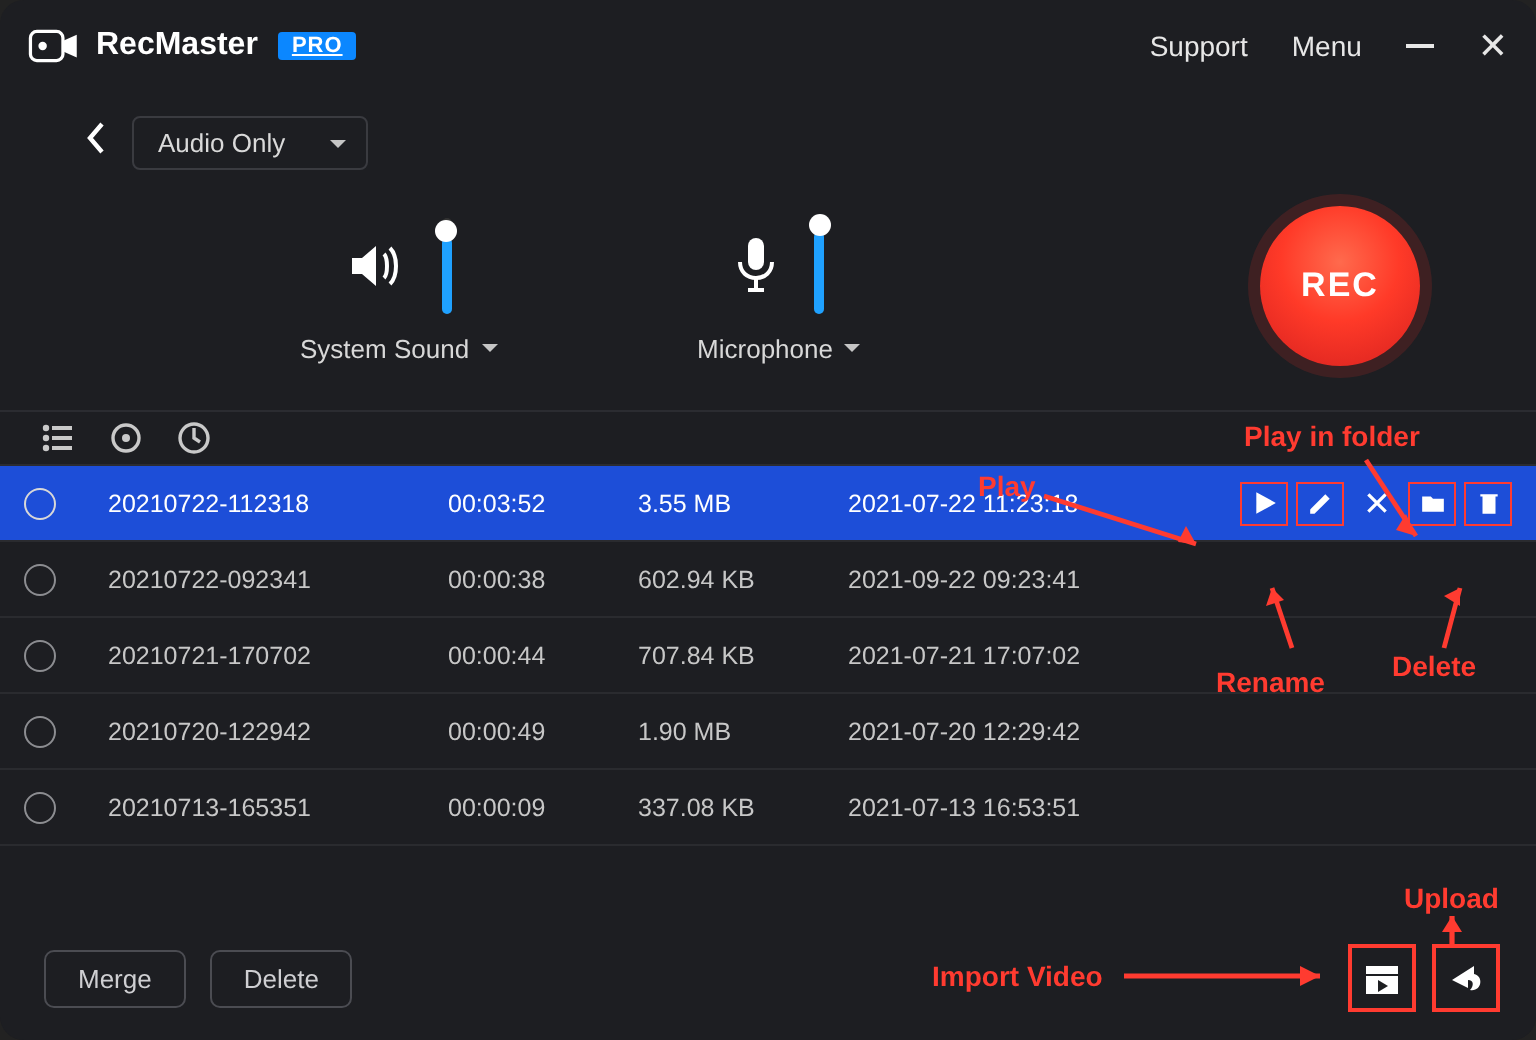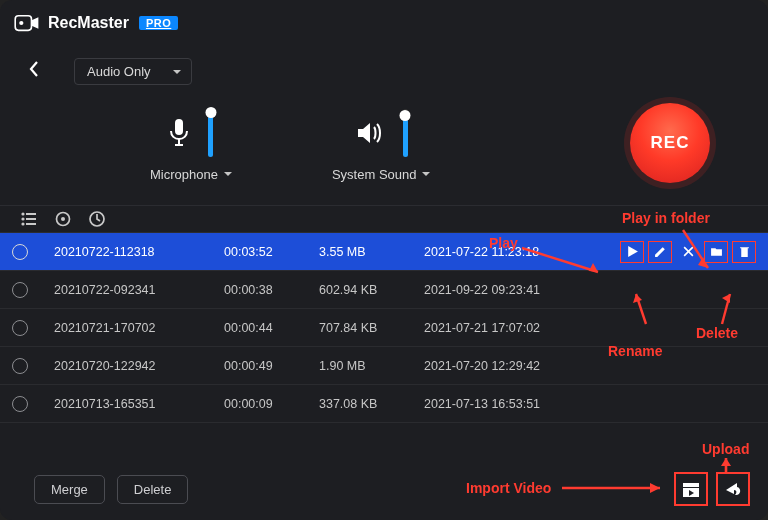--- a/index.html
+++ b/index.html
@@ -35,21 +35,21 @@
     background:#0b87ff; color:#fff; padding:1px 7px; border-radius:2px;
     font-size:11px; font-weight:700; letter-spacing:0.5px;text-decoration:underline;
   }
   .titlebar-right { margin-left:auto; display:flex; align-items:center; gap:22px; }
   .titlebar-right span { font-size:14px; color:#e7e7e7; cursor:pointer;}
   .min-dash { width:14px; height:2px; background:#e7e7e7; }
   .close-x { font-size:18px; color:#e7e7e7; cursor:pointer;}
 
   
   .modebar {
-    display:flex; align-items:center; gap:34px; padding: 12px 28px 0 28px;
+    display:flex; align-items:center; gap:12px; padding: 12px 28px 0 28px; margin-left: 14px;
   }
   .chev-back { font-size:20px; color:#fff; cursor:pointer; }
   .mode-dd {
     border:1px solid #3a3b40; border-radius:4px;
     padding:5px 30px 5px 12px; font-size:13px; color:#d9d9d9;
     position:relative; min-width:118px;
   }
   .mode-dd::after {
     content:""; position:absolute; right:10px; top:50%; margin-top:-2px;
     border:4px solid transparent; border-top-color:#c5c5c5;
@@ -118,21 +118,21 @@
     display:flex; align-items:center; justify-content:center;
     color:#fff; cursor:pointer;
   }
   .ab.nored { border-color:transparent; }
   .ab svg { width:13px; height:13px; }
 
   
   .bottombar {
     position:absolute; left:0; right:0; bottom:0;
     display:flex; align-items:center; gap:12px;
-    padding:10px 18px 14px 34px;
+    padding:10px 18px 14px 22px;
     background:#1d1e22;
   }
   .btn-ghost {
     padding:6px 16px; border:1px solid #4b4c52; border-radius:5px;
     color:#cfcfd2; font-size:13px; cursor:pointer;
   }
   .bottombar-right { margin-left:auto; display:flex; gap:8px; }
   .sq {
     width:34px; height:34px; border:2px solid #ff3b30;
     display:flex; align-items:center; justify-content:center;
@@ -157,68 +157,74 @@
   <div class="titlebar">
     <div class="app-logo">
       <svg viewBox="0 0 32 24" fill="none" stroke="#fff" stroke-width="2">
         <rect x="1.5" y="3" width="20" height="18" rx="4"></rect>
         <path d="M21 9 L30 5 L30 19 L21 15 Z" fill="#fff" stroke="none"></path>
         <circle cx="9" cy="12" r="2.6" fill="#fff" stroke="none"></circle>
       </svg>
       <span>RecMaster</span>
     </div>
     <div class="pro-badge">PRO</div>
+    <div class="titlebar-right">
+      <span>Support</span>
+      <span>Menu</span>
+      <div class="min-dash"></div>
+      <div class="close-x">✕</div>
+    </div>
   </div>
 
   <div class="modebar">
     <div class="chev-back">
       <svg width="12" height="18" viewBox="0 0 12 18" fill="none" stroke="#fff" stroke-width="2.2">
           <path d="M9 2 L3 9 L9 16"></path>
         </svg>
     </div>
     <div class="mode-dd">Audio Only</div>
   </div>
 
   <div class="controls">
+    <div class="aud">
+      <div class="aud-row">
+        <svg width="30" height="26" viewBox="0 0 30 26" fill="#fff">
+          <path d="M3 9h5l7-6v20l-7-6H3z"></path>
+          <path d="M19 7c2 2 2 10 0 12" fill="none" stroke="#fff" stroke-width="2"></path>
+          <path d="M22 4c4 4 4 14 0 18" fill="none" stroke="#fff" stroke-width="2"></path>
+        </svg>
+        <div class="slider s1">
+            <div class="fill"></div>
+            <div class="knob"></div>
+          </div>
+      </div>
+      <div class="aud-label">
+        <span>System Sound</span>
+        <span class="caret"></span>
+      </div>
+    </div>
+
     <div class="aud">
       <div class="aud-row">
         <svg width="22" height="30" viewBox="0 0 22 30" fill="#fff">
           <rect x="7" y="1" width="8" height="16" rx="4"></rect>
           <path d="M3 13c0 5 3.5 8 8 8s8-3 8-8" fill="none" stroke="#fff" stroke-width="2"></path>
           <path d="M11 21v5M7 27h8" fill="none" stroke="#fff" stroke-width="2"></path>
         </svg>
         <div class="slider s2">
             <div class="fill"></div>
             <div class="knob"></div>
           </div>
       </div>
       <div class="aud-label">
         <span>Microphone</span>
         <span class="caret"></span>
       </div>
     </div>
 
-    <div class="aud">
-      <div class="aud-row">
-        <svg width="30" height="26" viewBox="0 0 30 26" fill="#fff">
-          <path d="M3 9h5l7-6v20l-7-6H3z"></path>
-          <path d="M19 7c2 2 2 10 0 12" fill="none" stroke="#fff" stroke-width="2"></path>
-          <path d="M22 4c4 4 4 14 0 18" fill="none" stroke="#fff" stroke-width="2"></path>
-        </svg>
-        <div class="slider s1">
-            <div class="fill"></div>
-            <div class="knob"></div>
-          </div>
-      </div>
-      <div class="aud-label">
-        <span>System Sound</span>
-        <span class="caret"></span>
-      </div>
-    </div>
-
     <div class="rec-btn">REC</div>
   </div>
 
   <div class="list-tabs">
     <svg class="ic" viewBox="0 0 18 18" fill="#c9c9c9">
       <circle cx="3" cy="4" r="1.6"></circle>
         <rect x="6" y="3" width="10" height="2"></rect>
       <circle cx="3" cy="9" r="1.6"></circle>
         <rect x="6" y="8" width="10" height="2"></rect>
       <circle cx="3" cy="14" r="1.6"></circle>
@@ -323,21 +329,21 @@
       <div class="sq">
         <svg viewBox="0 0 20 20" fill="#fff">
             <path d="M3 11l11-7v4c5 1 4 9-2 8 2-2 2-5-1-5v4z"></path>
           </svg>
       </div>
     </div>
   </div>
 
   <div class="anno" style="left:489px; top:235px;">Play</div>
   <div class="anno" style="left:622px; top:210px;">Play in folder</div>
-  <div class="anno" style="left:608px; top:343px;">Rename</div>
+  <div class="anno" style="left:608px; top:333px;">Rename</div>
   <div class="anno" style="left:696px; top:325px;">Delete</div>
   <div class="anno" style="left:466px; top:480px;">Import Video</div>
   <div class="anno" style="left:702px; top:441px;">Upload</div>
 
   <svg class="arrow" style="left:520px; top:238px;" width="90" height="40" viewBox="0 0 90 40" fill="none" stroke="#ff3b30" stroke-width="2.4">
       <path d="M2 10 L78 34"></path>
       <path d="M78 34 l-9 -1 l4 -8 z" fill="#ff3b30" stroke="none"></path>
     </svg>
   <svg class="arrow" style="left:648px; top:226px;" width="70" height="48" viewBox="0 0 70 48" fill="none" stroke="#ff3b30" stroke-width="2.4">
       <path d="M35 4 L60 42"></path>

